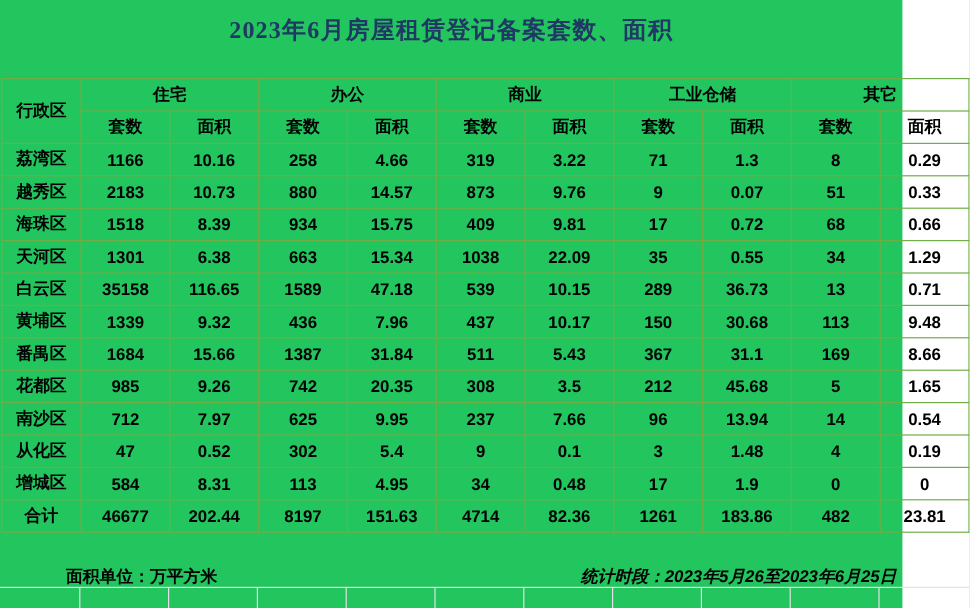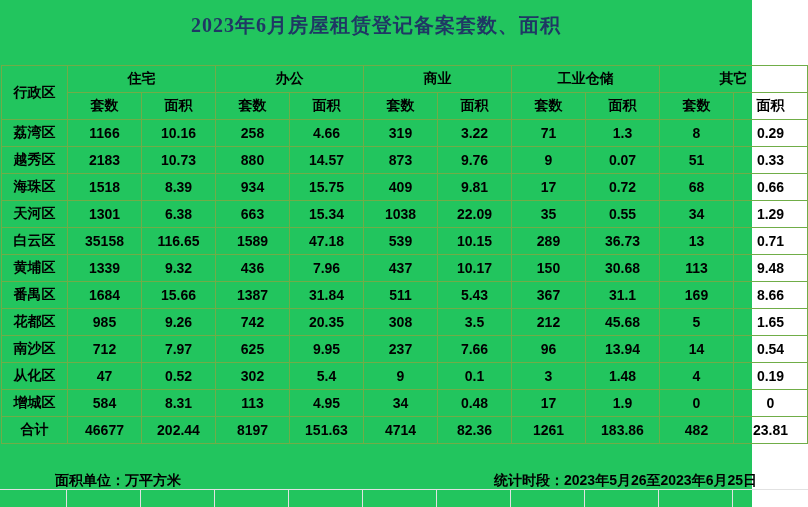--- a/index.html
+++ b/index.html
@@ -61,26 +61,26 @@
   .col-region { width: 66px; }
   .col-num { width: 74px; }
   .col-area { width: 74px; }
   .footer {
     margin: 0 1px;
     width: 806px;
     box-sizing: border-box;
     display: flex;
     align-items: center;
     justify-content: space-between;
-    padding: 12px 14px 0 14px;
+    padding: 12px 24px 0 14px;
     font-size: 14px;
     font-weight: 700;
   }
   .footer .unit { padding-left: 40px; }
-  .footer .period { padding-right: 36px; }
+  .footer .period { padding-right: 36px; font-style: italic; }
   .baseline {
     position: absolute;
     left: 0;
     top: 489px;
     width: 808px;
     height: 18px;
     border-top: 1px solid #e2e2e2;
   }
   .baseline .tick {
     position: absolute;

